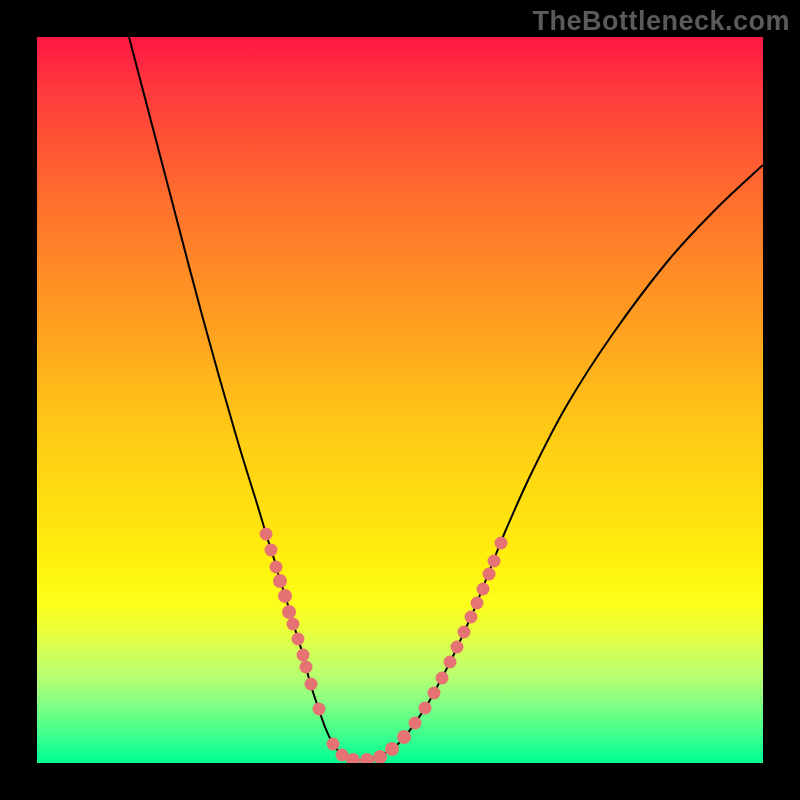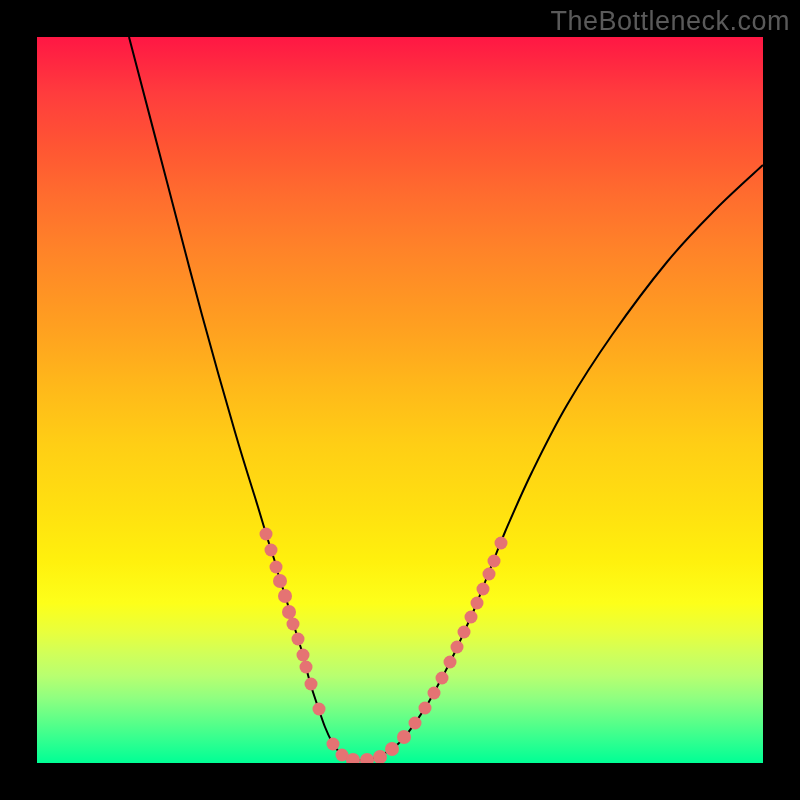--- a/index.html
+++ b/index.html
@@ -36,21 +36,21 @@
         #60ff88 94%,
         #30ff90 97%,
         #00ff95 100%);
     }
     .watermark {
       position: absolute;
       top: 6px;
       right: 10px;
       font-family: Arial, sans-serif;
       font-size: 27px;
-      font-weight: 400;
+      font-weight: 700;
       color: #5a5a5a;
       letter-spacing: 0.5px;
     }
     svg.curves {
       position: absolute;
       top: 0;
       left: 0;
       width: 100%;
       height: 100%;
     }

